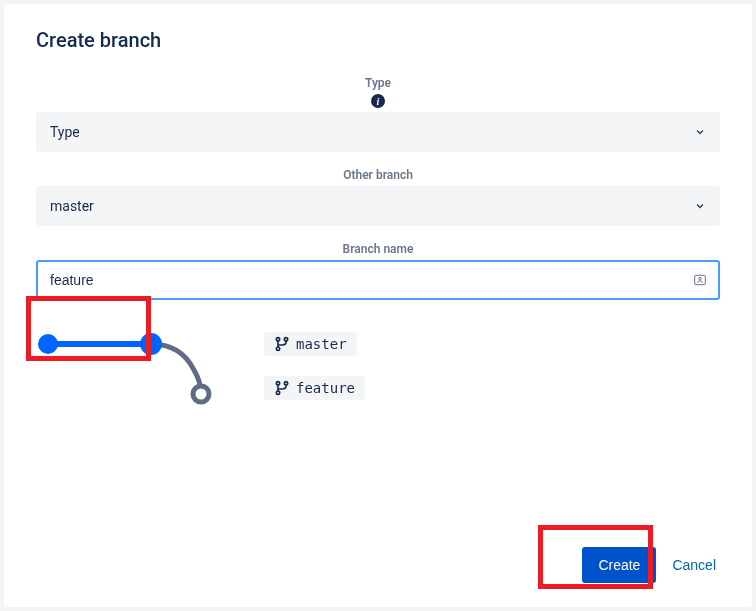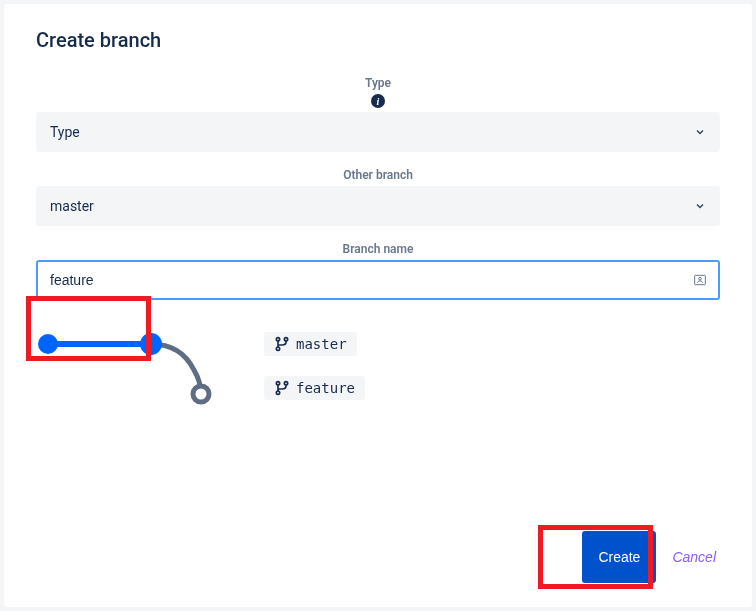--- a/index.html
+++ b/index.html
@@ -153,30 +153,29 @@
     }
     .btn-primary {
       background: #0052cc;
       color: #ffffff;
       border: none;
       border-radius: 3px;
       padding: 8px 16px;
       font-size: 14px;
       font-weight: 500;
       cursor: pointer;
-      height: 52px;
+      height: 36px;
     }
     .btn-link {
       background: none;
       border: none;
-      color: #8b5cf6;
+      color: #0369a1;
       font-size: 14px;
       cursor: pointer;
       padding: 8px 4px;
-      font-style: italic;
     }
   </style>
 </head>
 <body>
 
 <div class="dialog">
   <h2 class="dialog-title">Create branch</h2>
 
   <div class="field-group">
     <div class="field-label">

